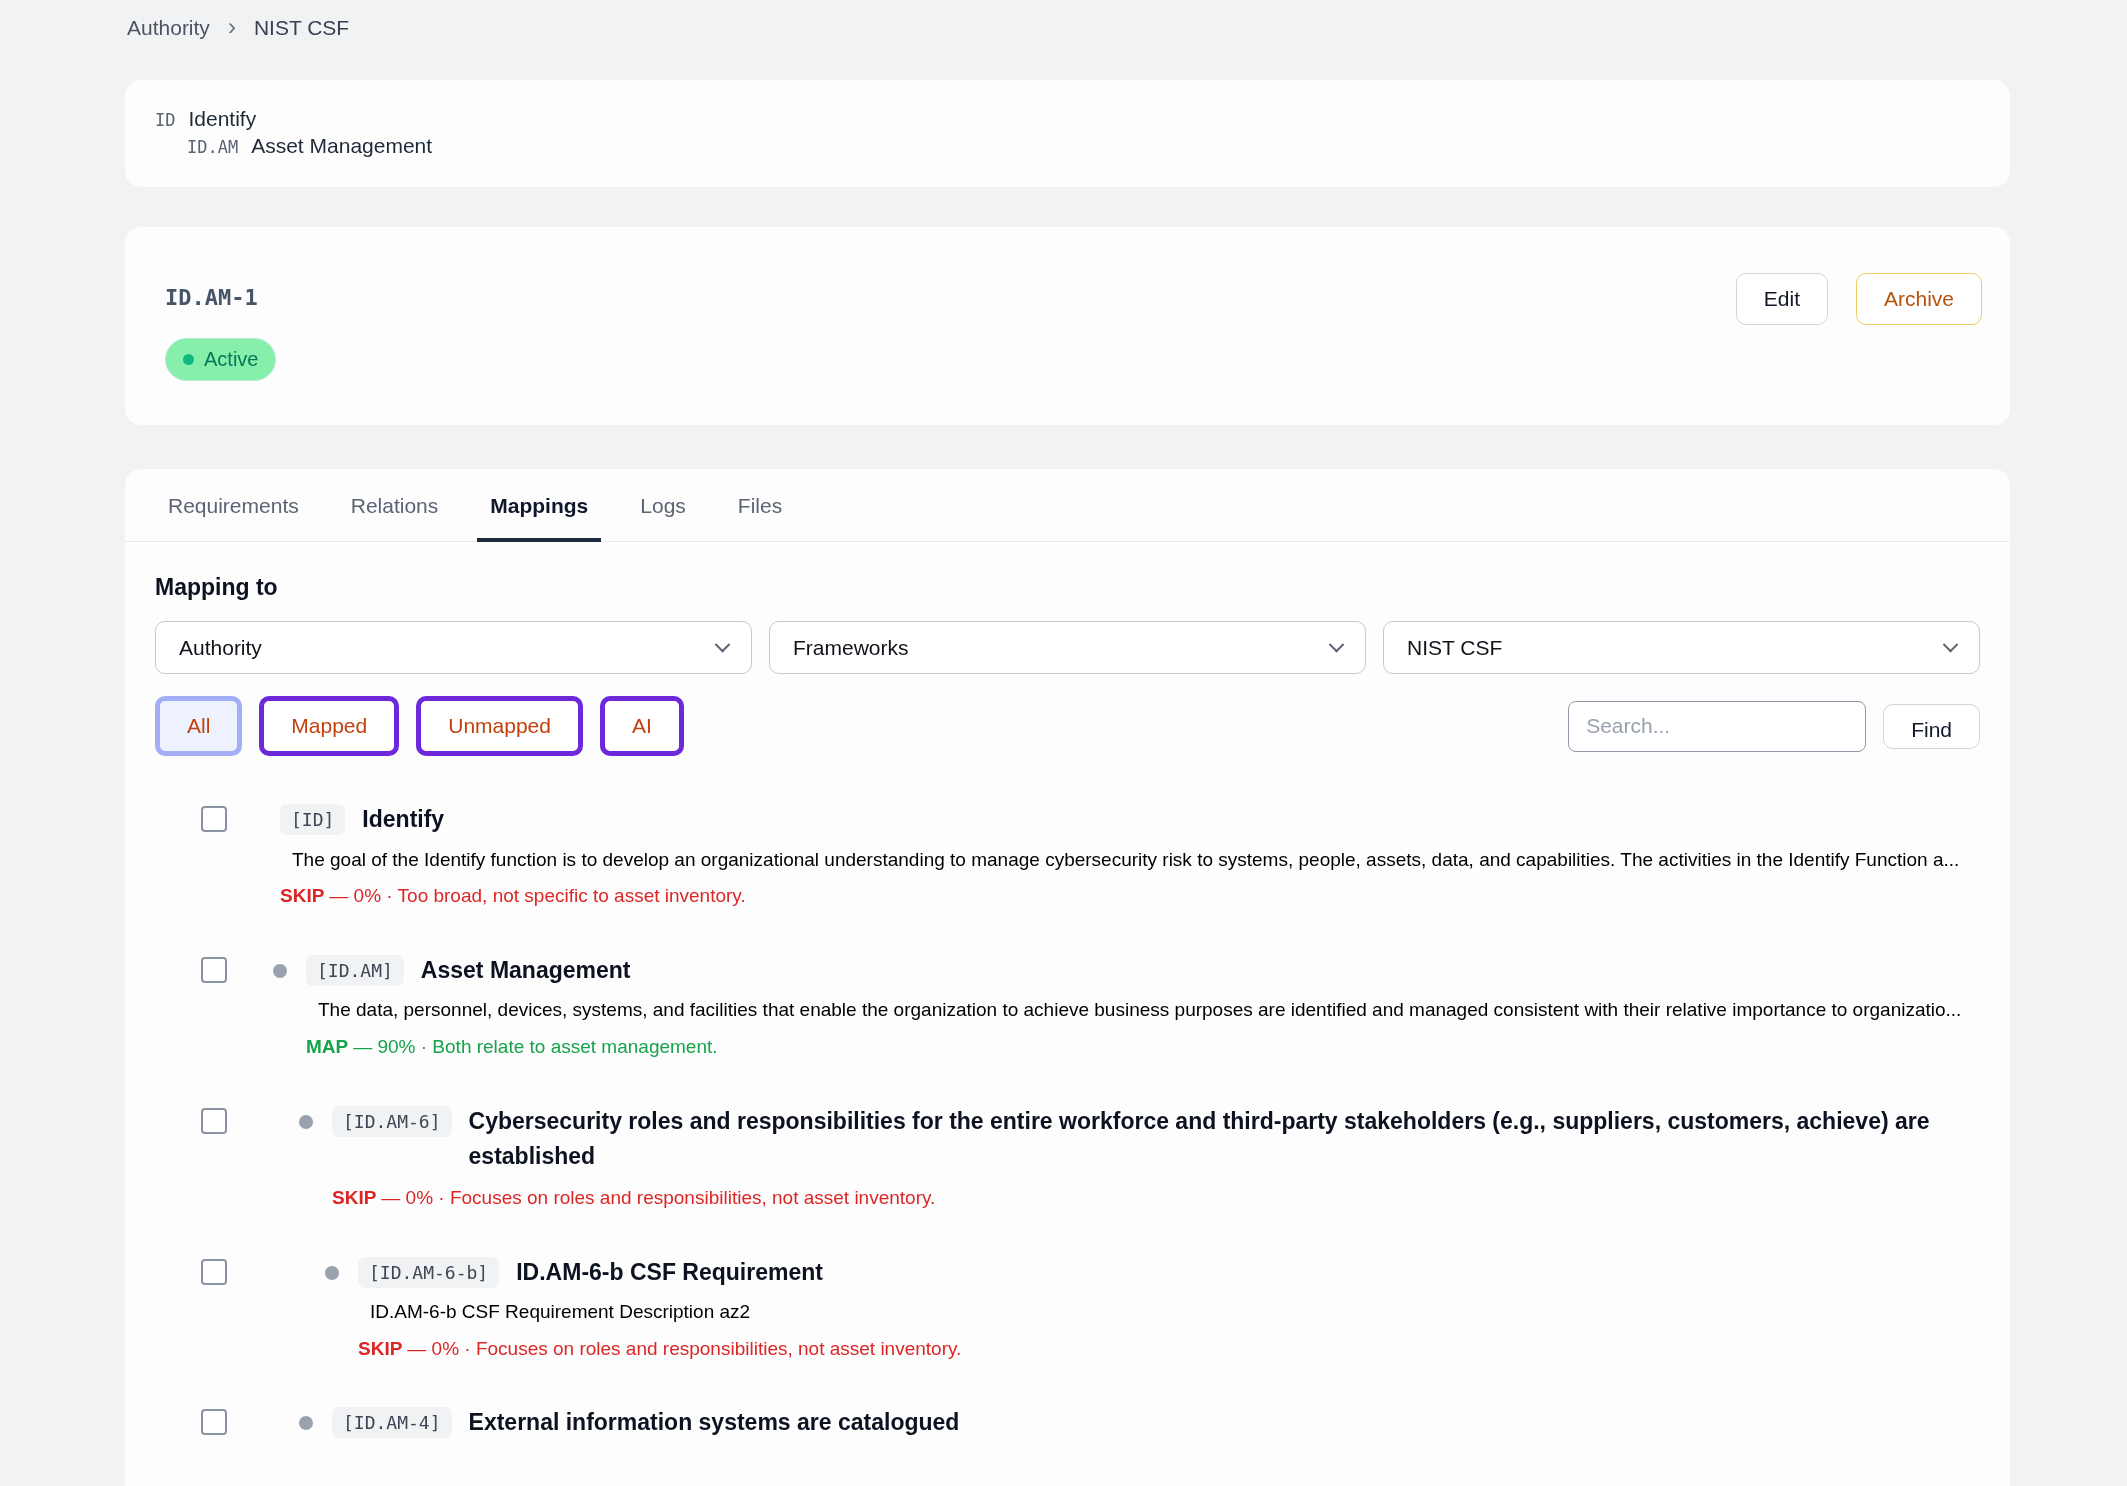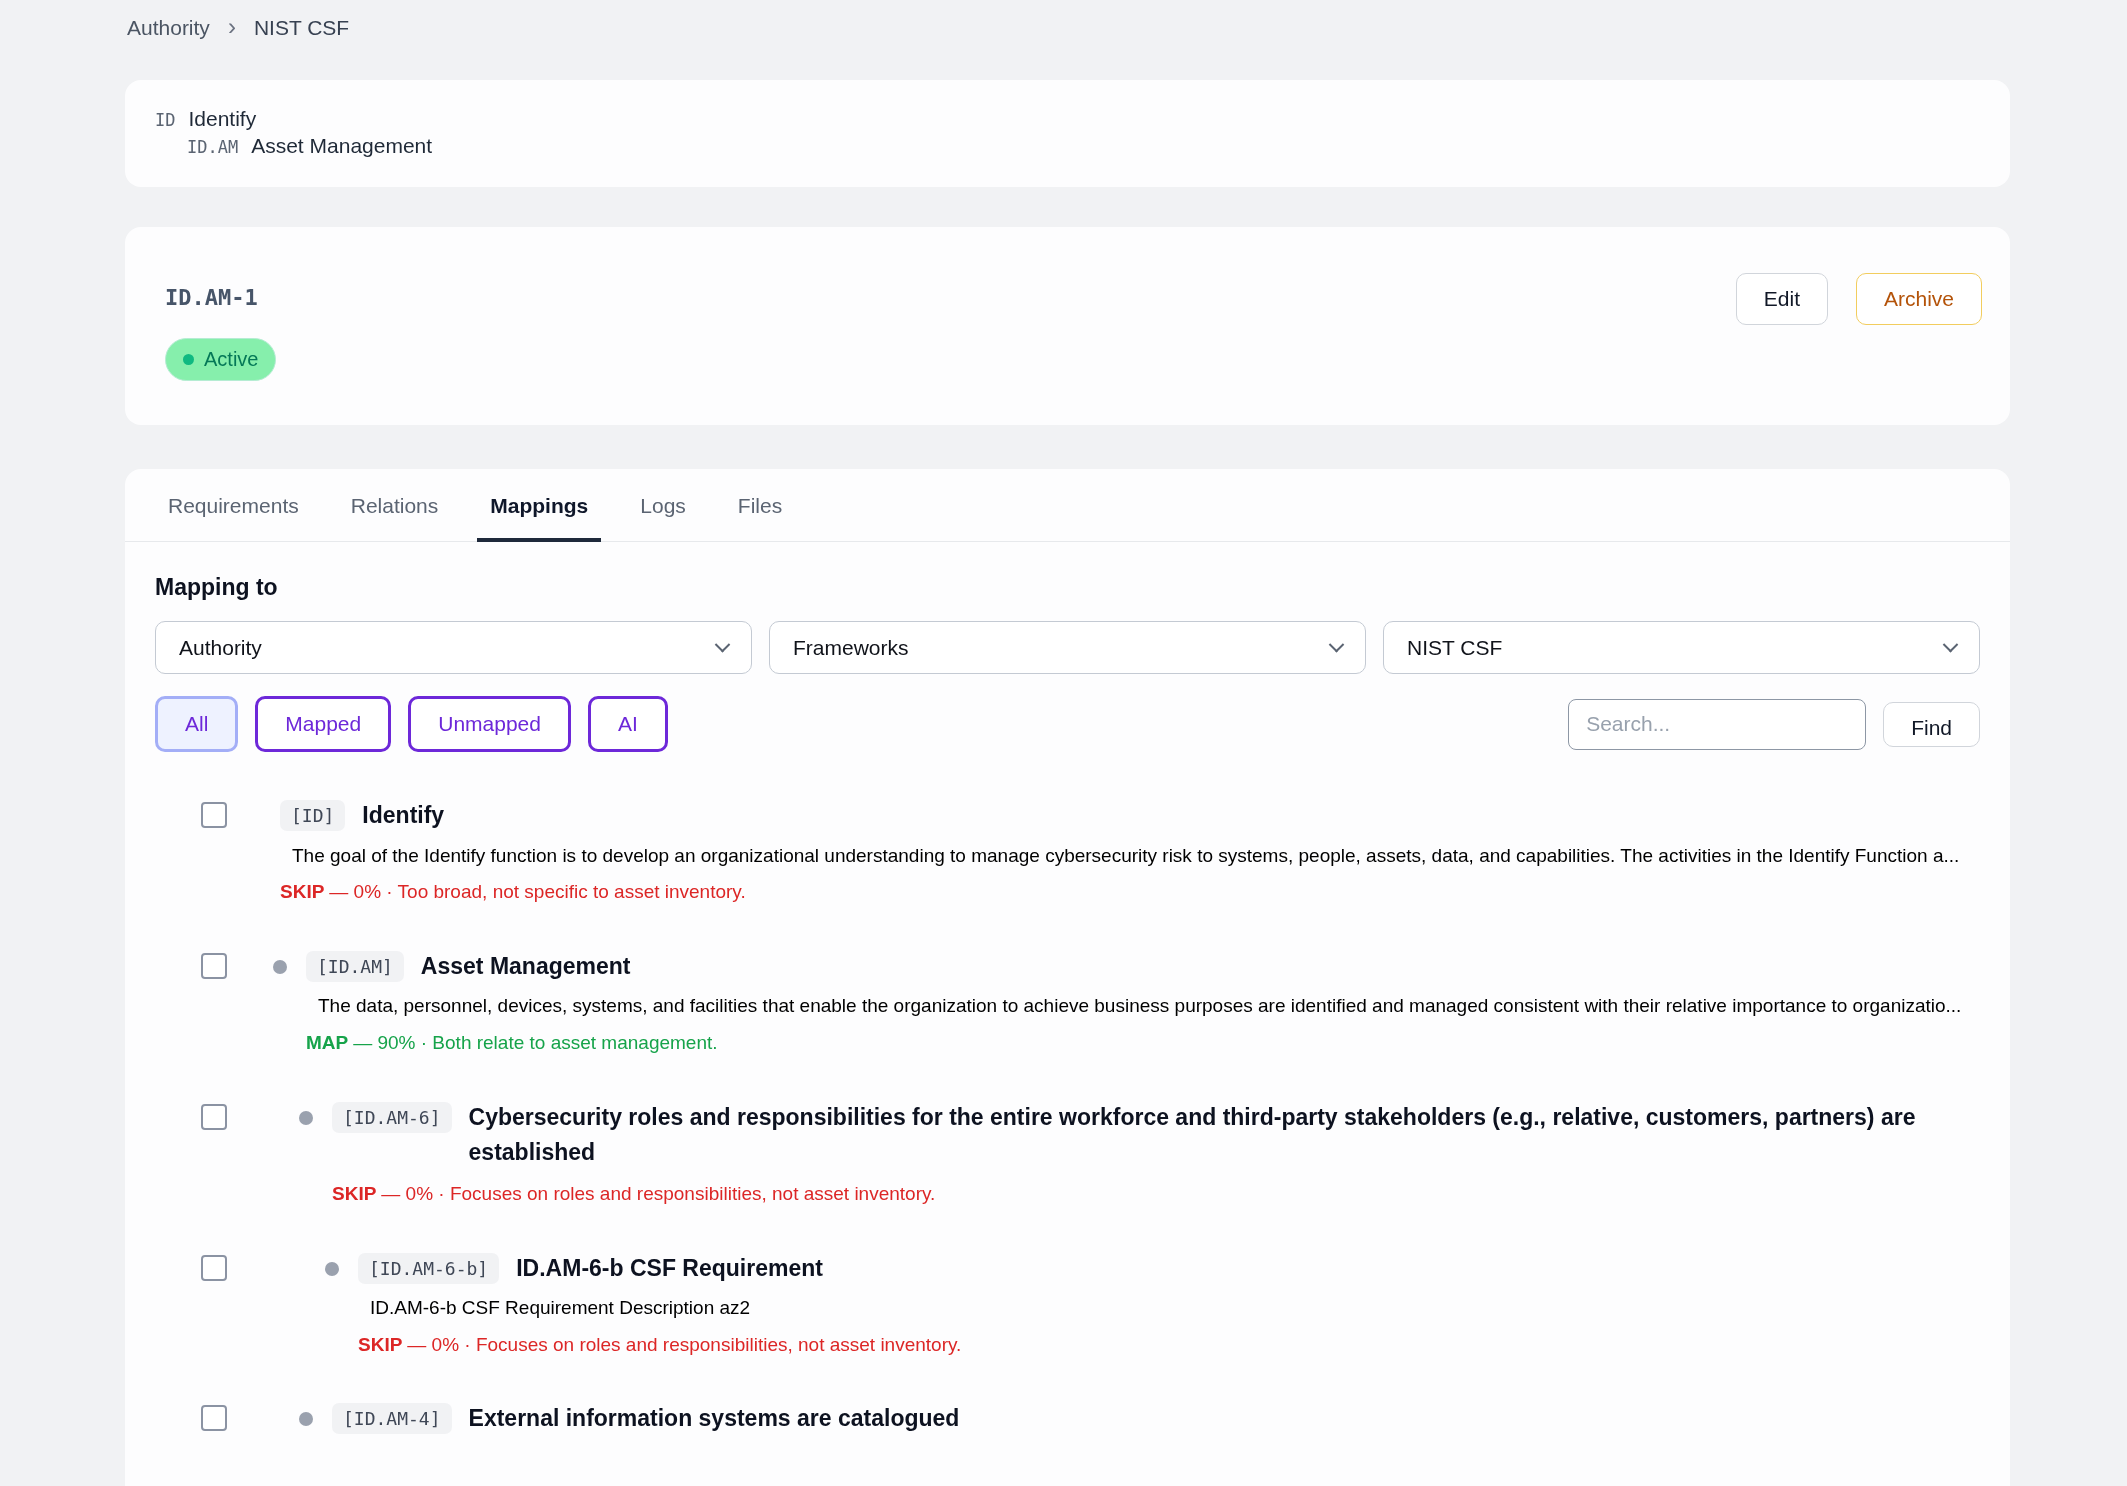--- a/index.html
+++ b/index.html
@@ -44,21 +44,21 @@
   .tab { font-size:21px; color:#5b6472; padding:25px 13px 20px; border-bottom:4px solid transparent; margin-bottom:-1px; cursor:pointer; }
   .tab.active { color:#0f172a; font-weight:700; border-bottom-color:#1e293b; }
 
   .section { padding:0 30px; }
   .mapping-heading { font-size:23px; font-weight:700; margin-top:32px; color:#0d1220; }
   .selects { display:flex; gap:17px; margin-top:20px; }
   .select { flex:1; height:53px; border:1px solid #c4cad3; border-radius:10px; display:flex; align-items:center; justify-content:space-between; padding:0 23px; font-size:21px; background:#fff; color:#10131a; cursor:pointer; }
   .chev { width:11px; height:11px; border-right:2.5px solid #5b6472; border-bottom:2.5px solid #5b6472; transform:rotate(45deg) translate(-2px,-2px); }
 
   .filters { display:flex; gap:17px; margin-top:22px; align-items:center; }
-  .fbtn { font-size:21px; padding:13px 27px; background:#fff; border:3px solid #6d28d9; border-radius:10px; color:#6d28d9; cursor:pointer; font-family:inherit; }
+  .fbtn { font-size:21px; padding:13px 27px; background:#fff; border:5px solid #6d28d9; border-radius:10px; color:#c2410c; cursor:pointer; font-family:inherit; }
   .fbtn.active { background:#eef2ff; border-color:#a3aef7; }
   .search { margin-left:auto; width:298px; height:51px; border:1.5px solid #8d97a5; border-radius:8px; padding:0 17px; font-size:21px; font-family:inherit; color:#111827; background:#fff; }
   .search::placeholder { color:#98a1ad; }
   .findbtn { height:45px; }
 
   
   .list { margin-top:46px; padding-bottom:80px; }
   .row { display:flex; align-items:flex-start; margin-bottom:43px; padding-left:46px; }
   .cb { width:26px; height:26px; border:2px solid #8b93a3; border-radius:4px; background:#fff; flex:none; margin-top:4px; cursor:pointer; }
   .content { margin-left:53px; position:relative; flex:1; }
@@ -178,21 +178,21 @@
         <span class="s-text">— 90% · Both relate to asset management.</span>
       </div>
     </div>
   </div>
           <div class="row">
     <span class="cb"></span>
     <div class="content" style="margin-left: 105px;">
       <span class="bullet"></span>
       <div class="head">
         <span class="code-badge">[ID.AM-6]</span>
-        <span class="r-title">Cybersecurity roles and responsibilities for the entire workforce and third-party stakeholders (e.g., relative, customers, partners) are established</span>
+        <span class="r-title">Cybersecurity roles and responsibilities for the entire workforce and third-party stakeholders (e.g., suppliers, customers, achieve) are established</span>
       </div>
 
       <div class="r-status skip">
         <span class="s-label">SKIP </span>
         <span class="s-text">— 0% · Focuses on roles and responsibilities, not asset inventory.</span>
       </div>
     </div>
   </div>
           <div class="row">
     <span class="cb"></span>

